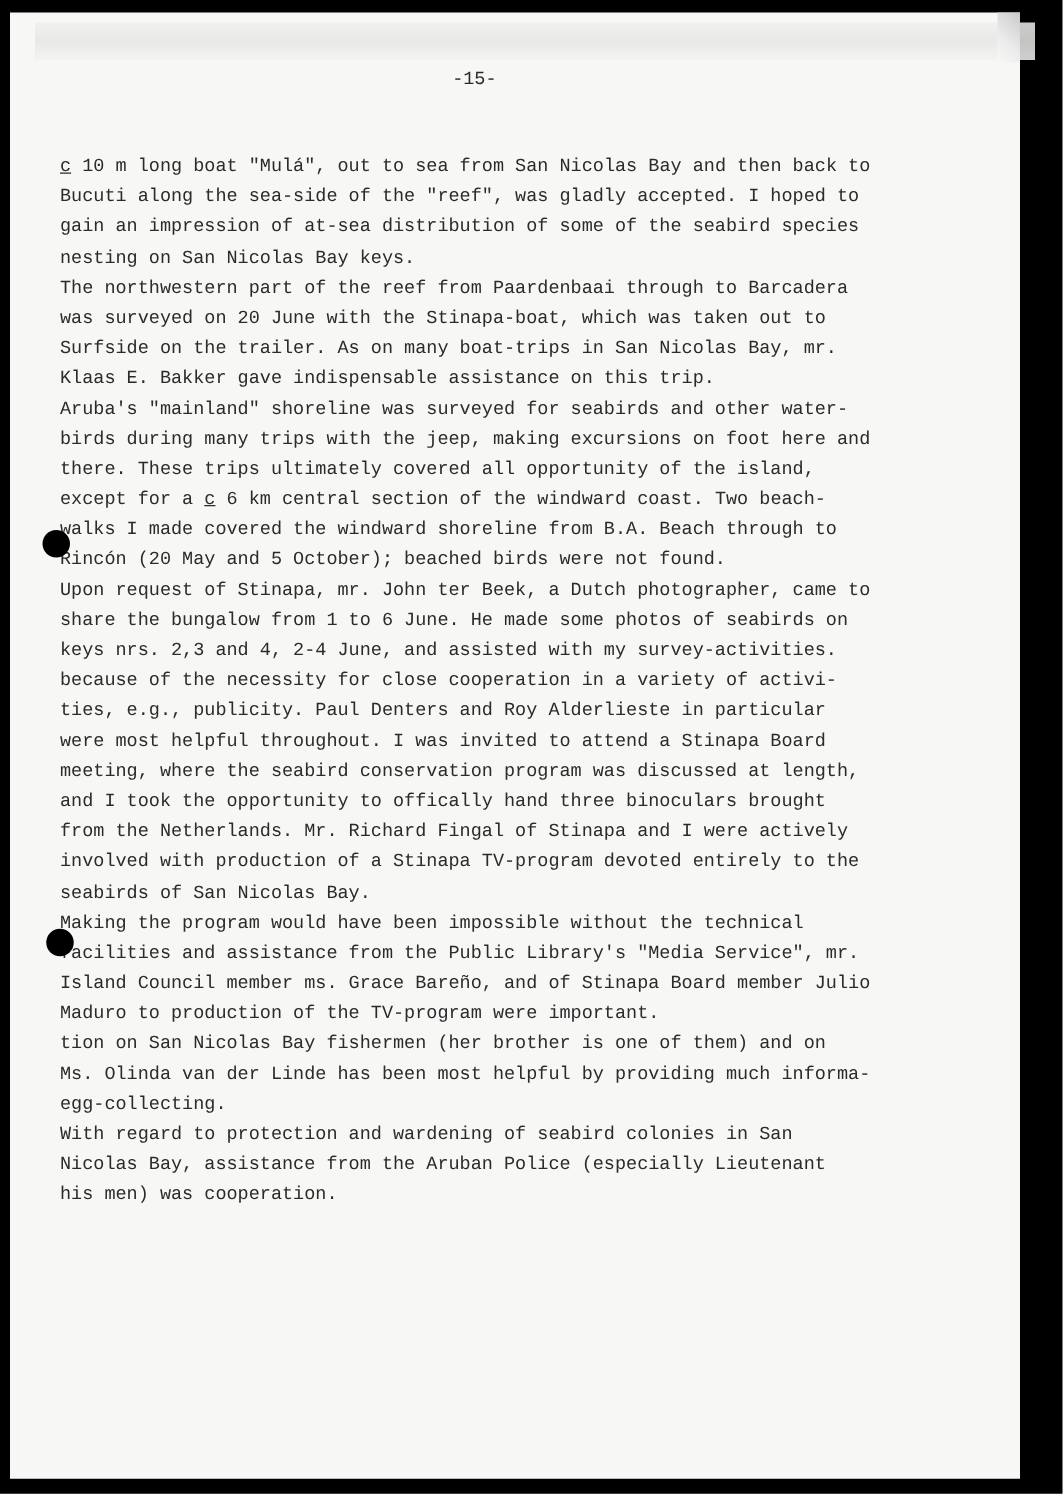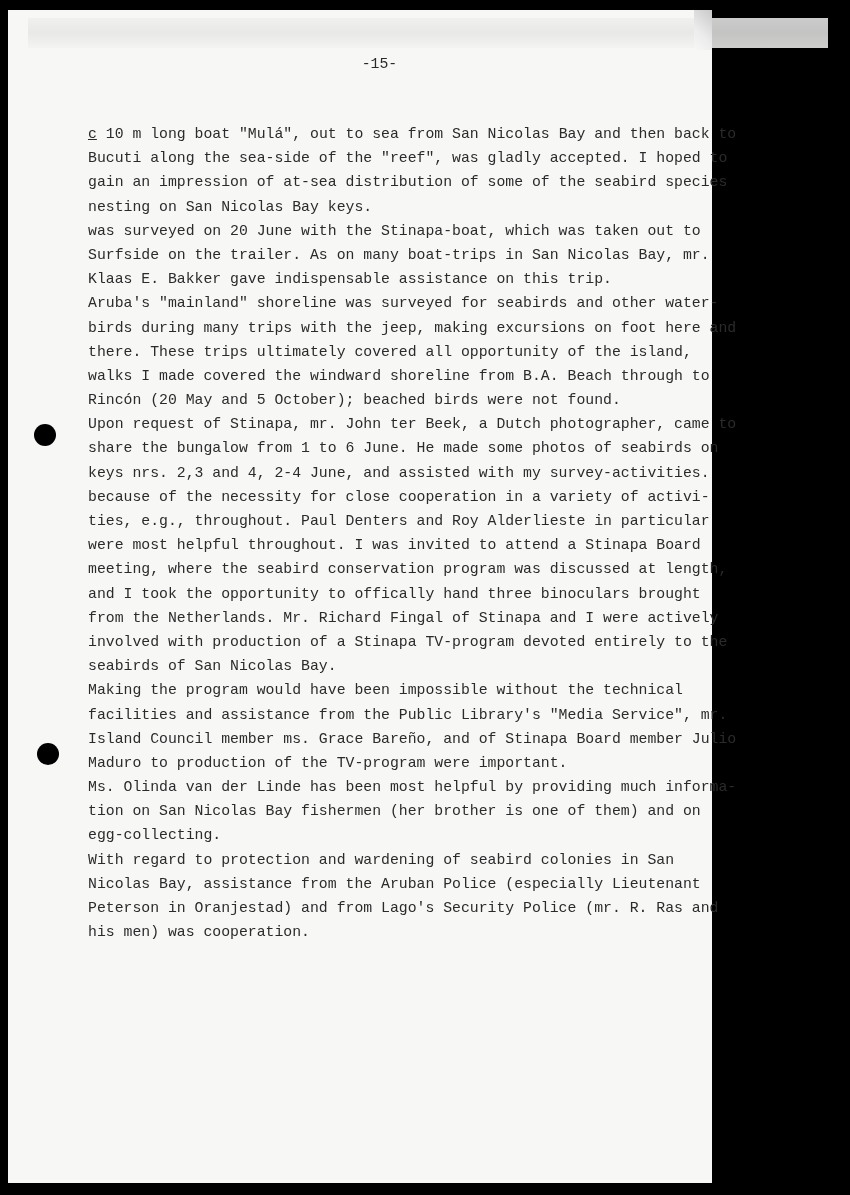--- a/index.html
+++ b/index.html
@@ -5,21 +5,21 @@
     html, body { margin: 0; padding: 0; }
     body {
       width: 850px; height: 1195px;
       background: #000;
       position: relative;
       overflow: hidden;
     }
     .page {
       position: absolute;
       left: 8px; top: 10px;
-      width: 704px; height: 1173px;
+      width: 808px; height: 1173px;
       background: #f7f7f6;
     }
     .topband {
       position: absolute;
       left: 20px; top: 8px; width: 800px; height: 30px;
       background: linear-gradient(180deg, #efefee 0%, #e6e6e5 50%, #f3f3f2 100%);
       opacity: 0.85;
     }
     .corner {
       position: absolute; right: 0; top: 0;
@@ -36,21 +36,20 @@
     }
     .body-text {
       position: absolute;
       left: 40px; top: 112px;
       width: 720px;
       font-family: "Liberation Mono", "DejaVu Sans Mono", monospace;
       font-size: 14.8px;
       line-height: 24.2px;
       color: #2b2b2b;
       letter-spacing: 0px;
-      margin-left: 40px;
     }
     .line { white-space: pre; display: block; height: 24.2px; }
     .u { text-decoration: underline; }
     .punch {
       position: absolute;
       width: 22px; height: 22px;
       border-radius: 50%;
       background: #000;
     }
     .punch.one { left: 34px; top: 424px; }
@@ -61,47 +60,48 @@
 
 <div class="page">
   <div class="topband"></div>
   <div class="corner"></div>
   <div class="page-number">-15-</div>
   <div class="body-text" id="body-text">
       <span class="line"><span class="u">c</span><span> 10 m long boat "Mulá", out to sea from San Nicolas Bay and then back to</span></span>
       <span class="line"><span>Bucuti along the sea-side of the "reef", was gladly accepted. I hoped to</span></span>
       <span class="line"><span>gain an impression of at-sea distribution of some of the seabird species</span></span>
       <span class="line"><span>nesting on San Nicolas Bay keys.</span></span>
+      <span class="line"><span>The northwestern part of the reef from Paardenbaai through to Barcadera</span></span>
       <span class="line"><span>was surveyed on 20 June with the Stinapa-boat, which was taken out to</span></span>
       <span class="line"><span>Surfside on the trailer. As on many boat-trips in San Nicolas Bay, mr.</span></span>
       <span class="line"><span>Klaas E. Bakker gave indispensable assistance on this trip.</span></span>
       <span class="line"><span>Aruba's "mainland" shoreline was surveyed for seabirds and other water-</span></span>
       <span class="line"><span>birds during many trips with the jeep, making excursions on foot here and</span></span>
       <span class="line"><span>there. These trips ultimately covered all opportunity of the island,</span></span>
+      <span class="line"><span>except for a </span><span class="u">c</span><span> 6 km central section of the windward coast. Two beach-</span></span>
       <span class="line"><span>walks I made covered the windward shoreline from B.A. Beach through to</span></span>
       <span class="line"><span>Rincón (20 May and 5 October); beached birds were not found.</span></span>
       <span class="line"><span>Upon request of Stinapa, mr. John ter Beek, a Dutch photographer, came to</span></span>
       <span class="line"><span>share the bungalow from 1 to 6 June. He made some photos of seabirds on</span></span>
       <span class="line"><span>keys nrs. 2,3 and 4, 2-4 June, and assisted with my survey-activities.</span></span>
       <span class="line"><span>because of the necessity for close cooperation in a variety of activi-</span></span>
-      <span class="line"><span>ties, e.g., throughout. Paul Denters and Roy Alderlieste in particular</span></span>
+      <span class="line"><span>ties, e.g., publicity. Paul Denters and Roy Alderlieste in particular</span></span>
       <span class="line"><span>were most helpful throughout. I was invited to attend a Stinapa Board</span></span>
       <span class="line"><span>meeting, where the seabird conservation program was discussed at length,</span></span>
       <span class="line"><span>and I took the opportunity to offically hand three binoculars brought</span></span>
       <span class="line"><span>from the Netherlands. Mr. Richard Fingal of Stinapa and I were actively</span></span>
       <span class="line"><span>involved with production of a Stinapa TV-program devoted entirely to the</span></span>
       <span class="line"><span>seabirds of San Nicolas Bay.</span></span>
       <span class="line"><span>Making the program would have been impossible without the technical</span></span>
       <span class="line"><span>facilities and assistance from the Public Library's "Media Service", mr.</span></span>
       <span class="line"><span>Island Council member ms. Grace Bareño, and of Stinapa Board member Julio</span></span>
       <span class="line"><span>Maduro to production of the TV-program were important.</span></span>
+      <span class="line"><span>tion on San Nicolas Bay fishermen (her brother is one of them) and on</span></span>
       <span class="line"><span>Ms. Olinda van der Linde has been most helpful by providing much informa-</span></span>
-      <span class="line"><span>tion on San Nicolas Bay fishermen (her brother is one of them) and on</span></span>
       <span class="line"><span>egg-collecting.</span></span>
       <span class="line"><span>With regard to protection and wardening of seabird colonies in San</span></span>
       <span class="line"><span>Nicolas Bay, assistance from the Aruban Police (especially Lieutenant</span></span>
-      <span class="line"><span>Peterson in Oranjestad) and from Lago's Security Police (mr. R. Ras and</span></span>
       <span class="line"><span>his men) was cooperation.</span></span>
     </div>
 </div>
 
 <div class="punch one"></div>
 <div class="punch two"></div>
 
 </body></html>

